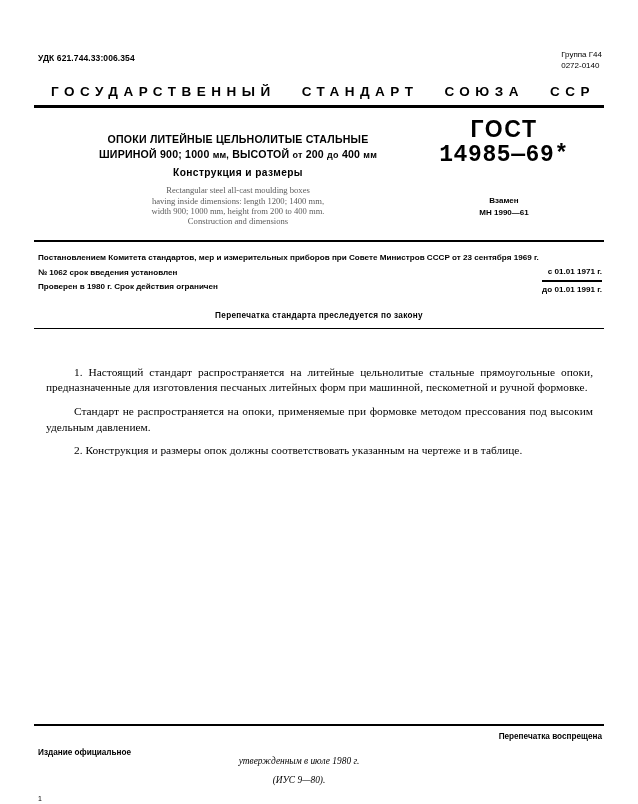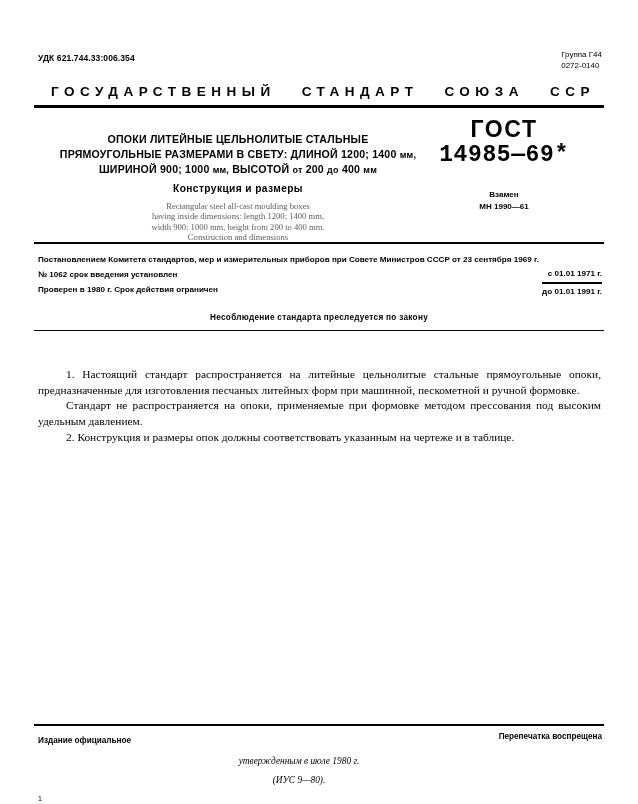--- a/index.html
+++ b/index.html
@@ -136,21 +136,21 @@
     line-height: 25px;
   }
   .gost-num {
     font-family: Liberation Mono, monospace;
     font-weight: bold;
     font-size: 23px;
     letter-spacing: 0.6px;
     line-height: 27px;
   }
   .vzamen {
-    margin-top: 20px;
+    margin-top: 26px;
     font-family: "Liberation Sans", sans-serif;
     font-weight: bold;
     font-size: 8px;
     line-height: 12px;
   }
 
   
   .decree {
     position: relative;
     padding: 9px 2px 7px 4px;
@@ -187,21 +187,21 @@
   
   .body-text {
     margin-top: 36px;
     padding: 0 3px 0 4px;
     font-family: "Liberation Serif", "DejaVu Serif", serif;
     font-size: 11.4px;
     line-height: 15.6px;
     text-align: justify;
   }
   .body-text p {
-    margin: 0;
+    margin: 8px;
     text-indent: 28px;
   }
 
   
   .footer {
     position: absolute;
     left: 34px;
     right: 34px;
     bottom: 14px;
   }
@@ -210,21 +210,21 @@
     background: #000;
     margin-bottom: 6px;
   }
   .footer-row {
     position: relative;
     height: 13px;
     font-family: "Liberation Sans", sans-serif;
     font-weight: bold;
     font-size: 8.2px;
   }
-  .footer-row .left { position: absolute; left: 4px; top: 4px; }
+  .footer-row .left { position: absolute; left: 4px; top: 16px; }
   .footer-row .right { position: absolute; right: 2px; top: 0; }
   .reprint-note {
     text-align: center;
     font-family: "Liberation Serif", serif;
     font-style: italic;
     font-size: 9.4px;
     line-height: 19px;
     margin-top: 7px;
     padding-right: 40px;
   }
@@ -252,21 +252,20 @@
   <div class="masthead">
     <span>ГОСУДАРСТВЕННЫЙ</span><span class="gap"></span><span>СТАНДАРТ</span><span class="gap"></span><span>СОЮЗА</span><span class="gap"></span><span>ССР</span>
   </div>
 
   <div class="rule-thick"></div>
 
   <div class="title-band">
     <div class="title-left">
       <div class="t-main">
         <div>ОПОКИ ЛИТЕЙНЫЕ ЦЕЛЬНОЛИТЫЕ СТАЛЬНЫЕ</div>
-        <div><span>ПРЯМОУГОЛЬНЫЕ РАЗМЕРАМИ В СВЕТУ: ДЛИНОЙ 1200; 1400 </span><span class="sm">мм,</span></div>
         <div><span>ШИРИНОЙ 900; 1000 </span><span class="sm">мм,</span><span> ВЫСОТОЙ </span><span class="sm">от</span><span> 200 </span><span class="sm">до</span><span> 400 </span><span class="sm">мм</span></div>
       </div>
       <div class="t-sub">Конструкция и размеры</div>
       <div class="t-eng">
         <div>Rectangular steel all-cast moulding boxes</div>
         <div>having inside dimensions: length 1200; 1400 mm,</div>
         <div>width 900; 1000 mm, height from 200 to 400 mm.</div>
         <div>Construction and dimensions</div>
       </div>
     </div>
@@ -286,21 +285,21 @@
   <div class="decree">
     <div class="decree-line1">Постановлением  Комитета  стандартов, мер и измерительных приборов при  Совете  Министров  СССР от 23 сентября  1969 г.</div>
     <div>№ 1062 срок введения установлен</div>
     <div>Проверен в 1980 г. Срок действия ограничен</div>
     <div class="dates">
       <span>с 01.01  1971  г.</span>
       <span class="underlined">до 01.01  1991  г.</span>
     </div>
   </div>
 
-  <div class="penalty">Несоблюдение стандарта преследуется по закону</div>
+  <div class="penalty">Перепечатка стандарта преследуется по закону</div>
 
   <div class="rule-thin"></div>
 
   <div class="body-text">
     <p>1. Настоящий стандарт распространяется на литейные цельнолитые стальные прямоугольные опоки, предназначенные для изготовления песчаных литейных форм  при машинной, пескометной и ручной формовке.</p>
     <p>Стандарт  не распространяется  на опоки, применяемые при формовке методом прессования под высоким удельным давлением.</p>
     <p>2. Конструкция  и  размеры  опок  должны соответствовать указанным на чертеже и в таблице.</p>
   </div>
 
   <div class="footer">

